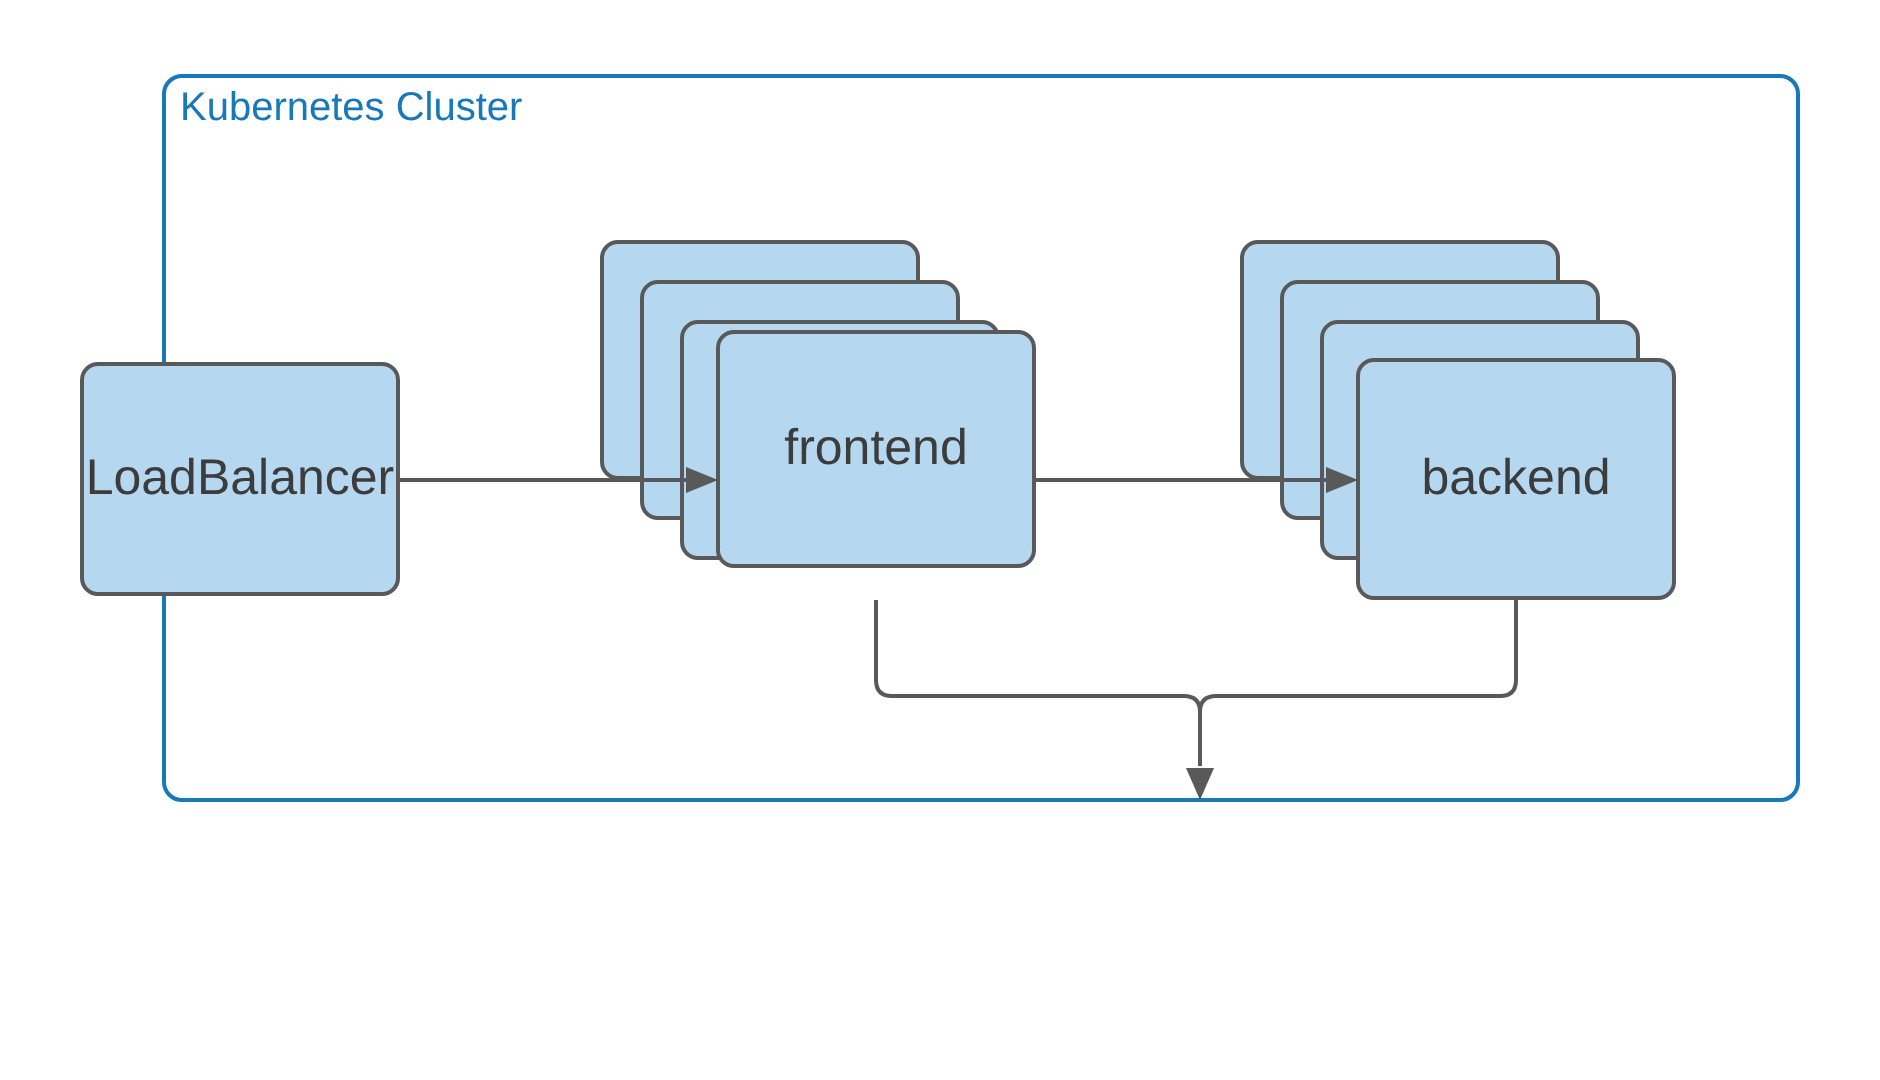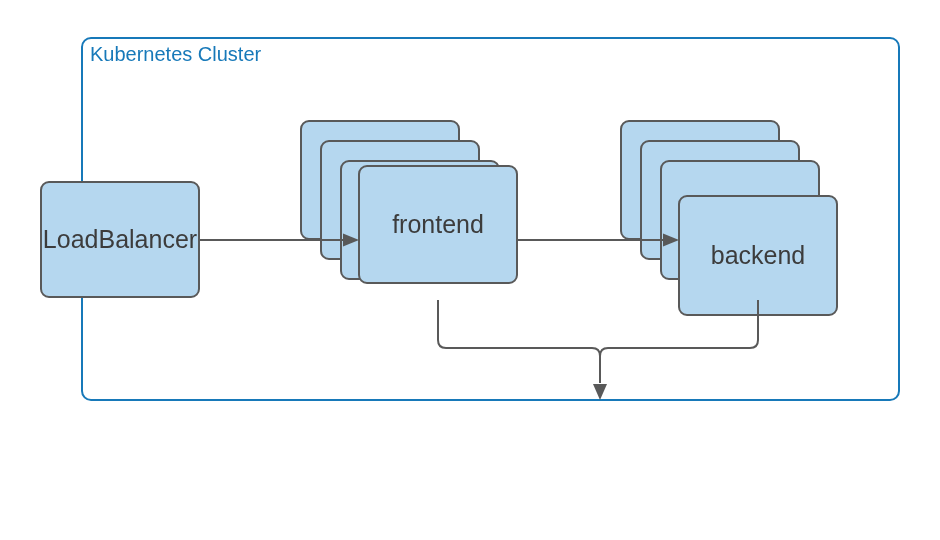--- a/index.html
+++ b/index.html
@@ -58,21 +58,21 @@
   .node-lb       { left: 40px;  top: 181px; width: 160px; height: 117px; }
 
   .fe-1 { left: 300px; top: 120px; width: 160px; height: 120px; }
   .fe-2 { left: 320px; top: 140px; width: 160px; height: 120px; }
   .fe-3 { left: 340px; top: 160px; width: 160px; height: 120px; }
   .fe-4 { left: 358px; top: 165px; width: 160px; height: 119px; }
 
   .be-1 { left: 620px; top: 120px; width: 160px; height: 120px; }
   .be-2 { left: 640px; top: 140px; width: 160px; height: 120px; }
   .be-3 { left: 660px; top: 160px; width: 160px; height: 120px; }
-  .be-4 { left: 678px; top: 179px; width: 160px; height: 121px; margin-top: 16px; }
+  .be-4 { left: 678px; top: 179px; width: 160px; height: 121px; }
 
   .node-static   { left: 459px; top: 400px; width: 283px; height: 61px; border-radius: 8px; }
 
   .edges {
     position: absolute;
     left: 0; top: 0;
     width: 940px;
     height: 540px;
     z-index: 3;
     pointer-events: none;

